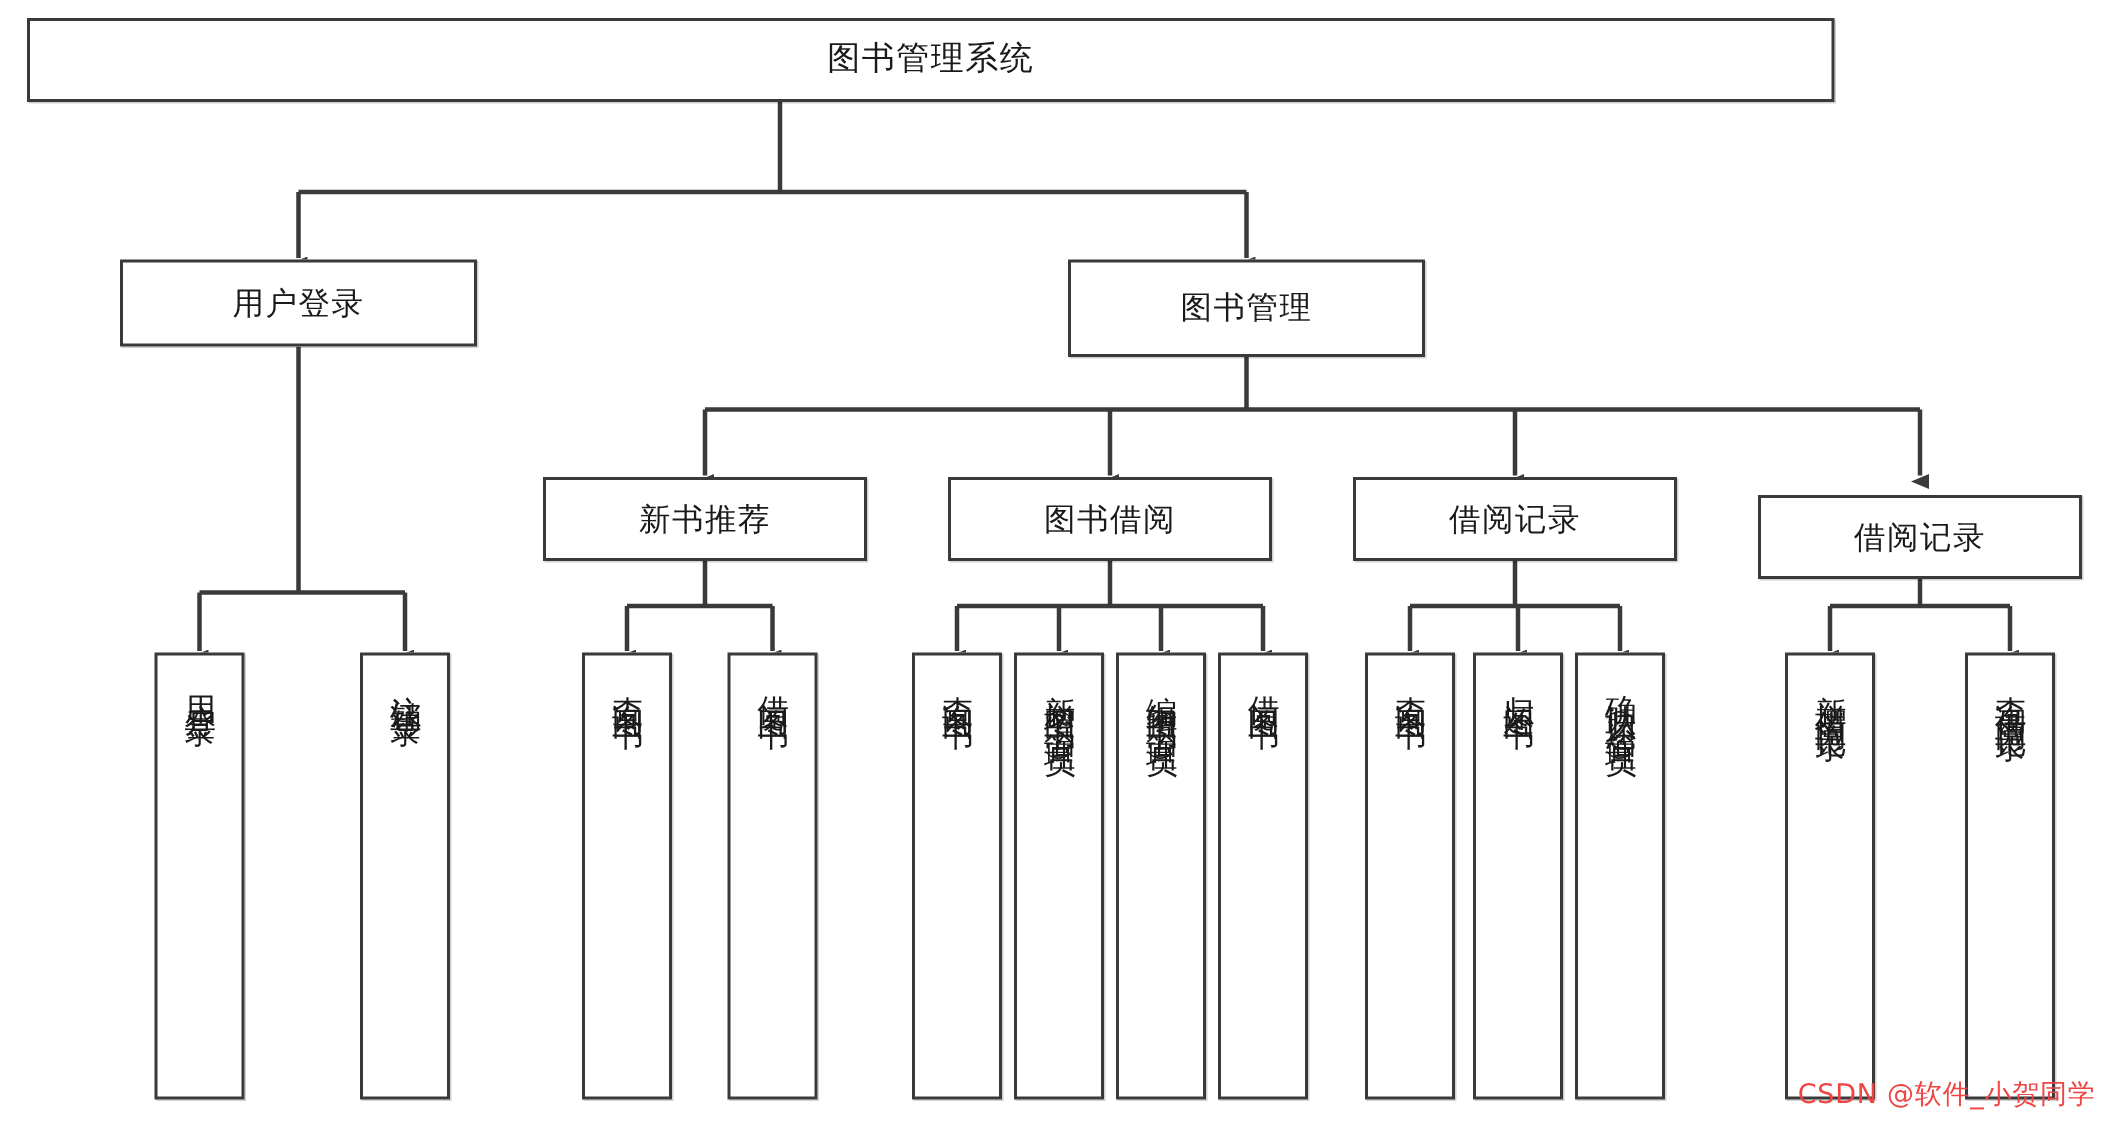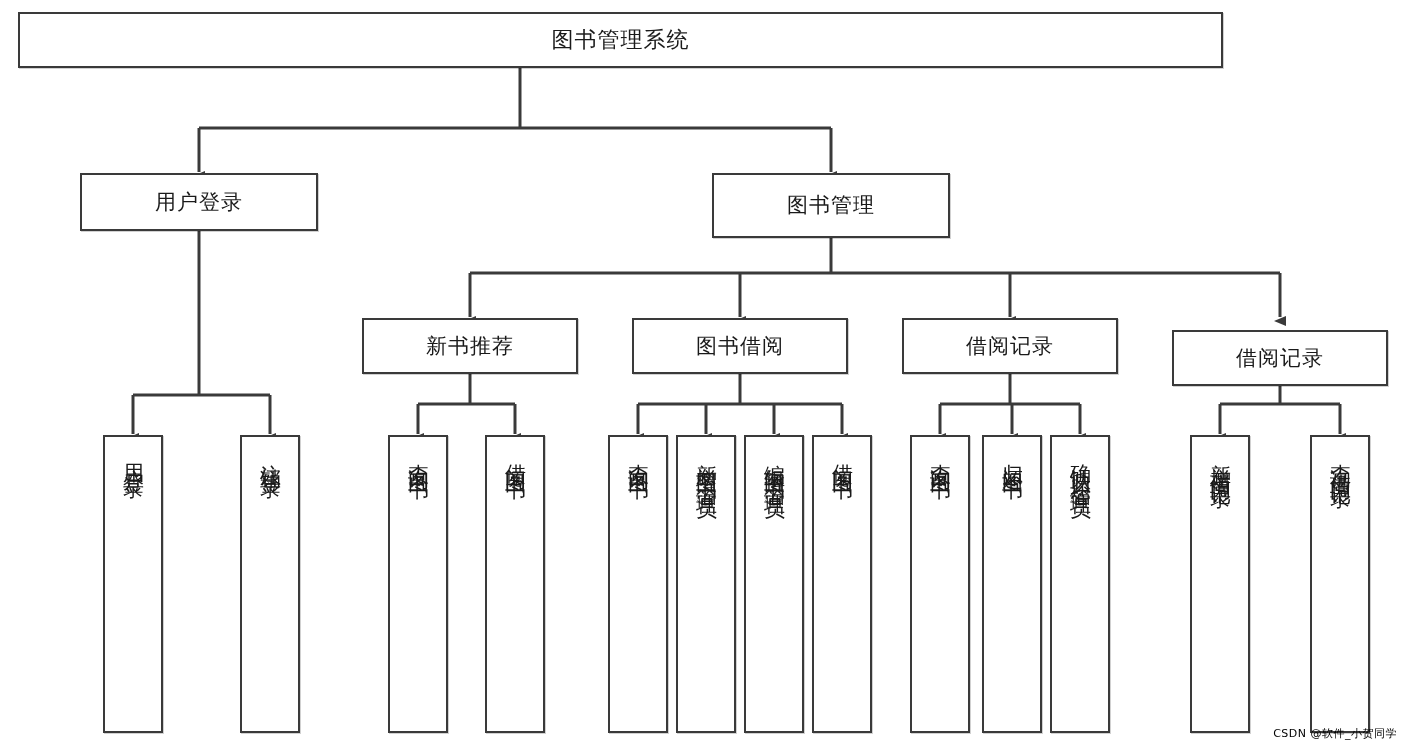--- a/index.html
+++ b/index.html
@@ -51,22 +51,22 @@
     text-orientation: upright;
     font-size: 21px;
     letter-spacing: 5px;
     line-height: 1;
     white-space: nowrap;
   }
   .watermark {
     position: absolute;
     right: 8px;
     bottom: 6px;
-    font-size: 11px;
-    color: #000000;
+    font-size: 18px;
+    color: #ef4444;
     letter-spacing: 0.5px;
     white-space: nowrap;
     margin-left: 22px;
   }
 </style>
 </head>
 <body>
 
 <div id="canvas">
 

